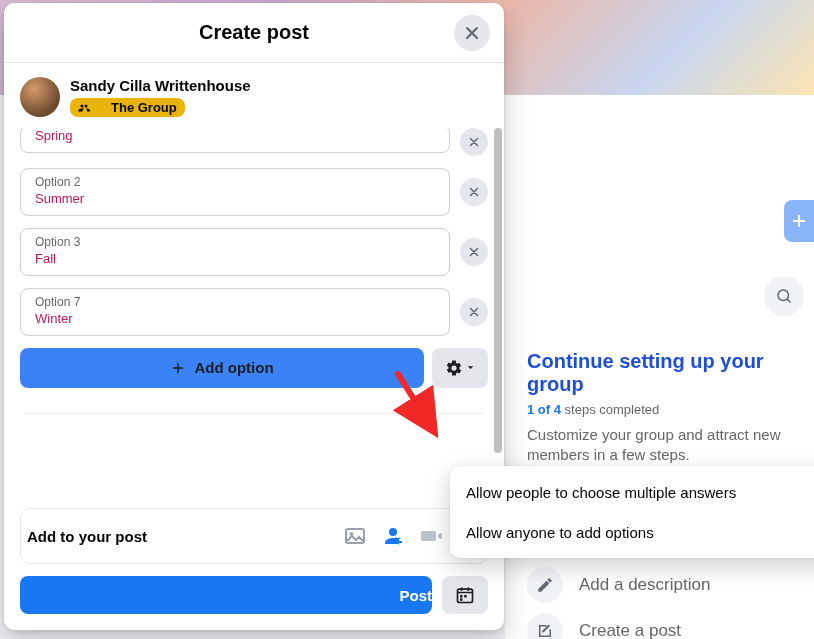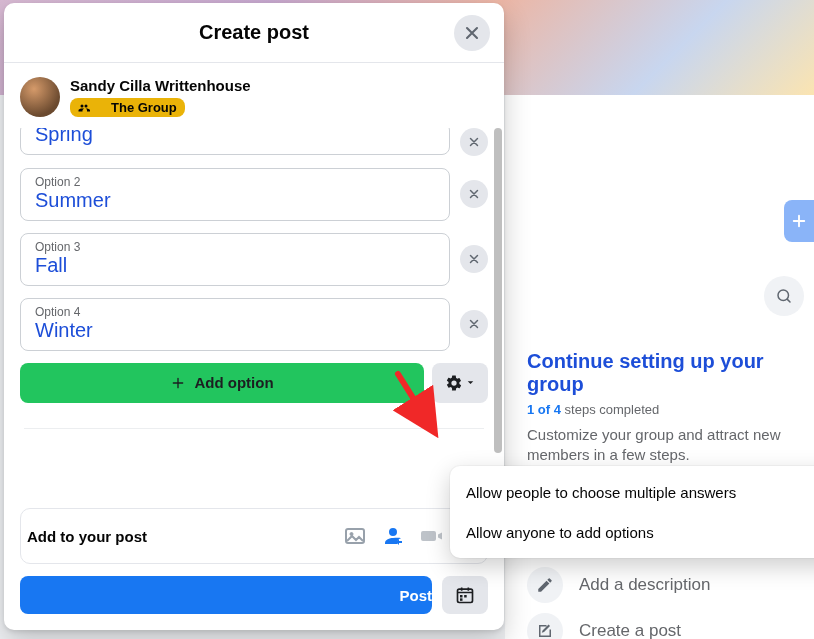--- a/index.html
+++ b/index.html
@@ -152,40 +152,40 @@
       flex: 1 1 auto;
       border: 1px solid #ccd0d5;
       border-radius: 8px;
       padding: 6px 14px 8px 14px;
     }
     .option-box.clipped { margin-top: -6px; padding-top: 0; }
     .opt-label { font-size: 12px; color: #65676b; }
     .opt-input {
       width: 100%;
       border: none; outline: none;
-      font-size: 20px; color: #1d4ed8;
+      font-size: 13px; color: #be185d;
       background: transparent;
     }
     .rm-btn {
       width: 28px; height: 28px; border-radius: 14px;
       background: #e4e6eb;
       display: flex; align-items: center; justify-content: center;
       color: #606770;
       cursor: pointer;
       flex: none;
     }
 
     .add-row {
       display: flex; align-items: center; gap: 8px;
       margin-top: 12px;
     }
     .add-btn {
       flex: 1 1 auto;
       height: 40px; border-radius: 8px;
-      background: #22c55e;
+      background: #3b82f6;
       display: flex; align-items: center; justify-content: center; gap: 8px;
       font-size: 15px; font-weight: 600; color: #1c1e21;
       cursor: pointer;
     }
     .gear-btn {
       width: 56px; height: 40px; border-radius: 8px;
       background: #e4e6eb;
       display: flex; align-items: center; justify-content: center; gap: 2px;
       color: #1c1e21; cursor: pointer;
     }
@@ -361,21 +361,21 @@
         </div>
         <div class="rm-btn">
           <svg width="14" height="14" viewBox="0 0 24 24">
               <path d="M6 6l12 12M18 6L6 18" stroke="#606770" stroke-width="2.5" stroke-linecap="round"></path>
             </svg>
         </div>
       </div>
 
       <div class="option-row">
         <div class="option-box">
-          <div class="opt-label">Option 4</div>
+          <div class="opt-label">Option 7</div>
           <input class="opt-input" value="Winter" style="">
         </div>
         <div class="rm-btn">
           <svg width="14" height="14" viewBox="0 0 24 24">
               <path d="M6 6l12 12M18 6L6 18" stroke="#606770" stroke-width="2.5" stroke-linecap="round"></path>
             </svg>
         </div>
       </div>
     </div>
 

